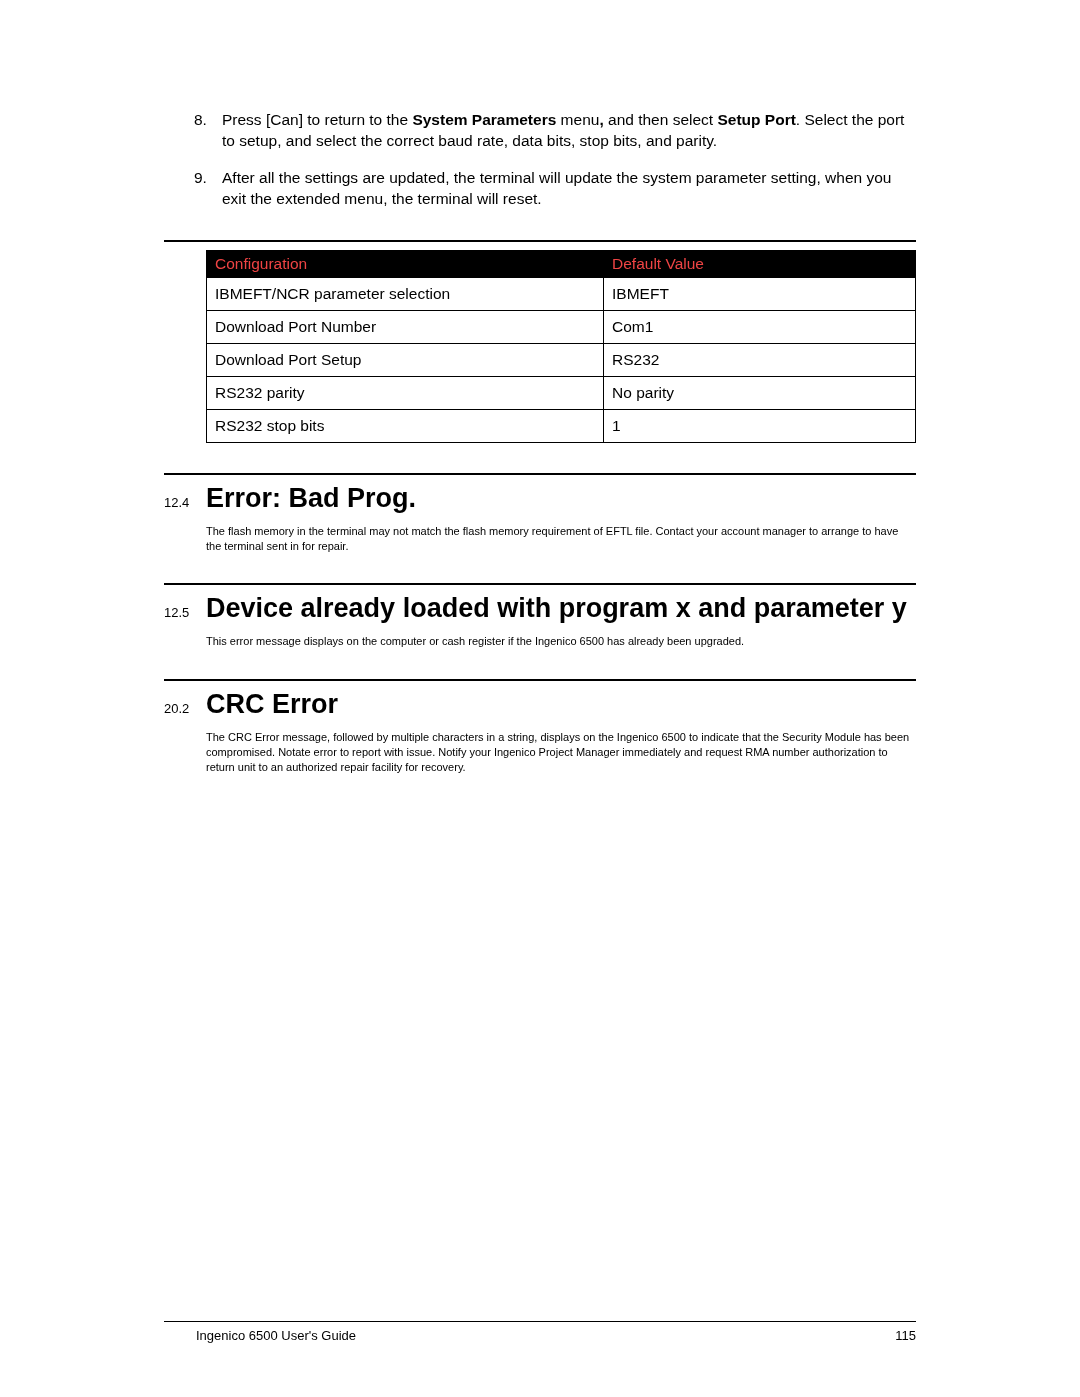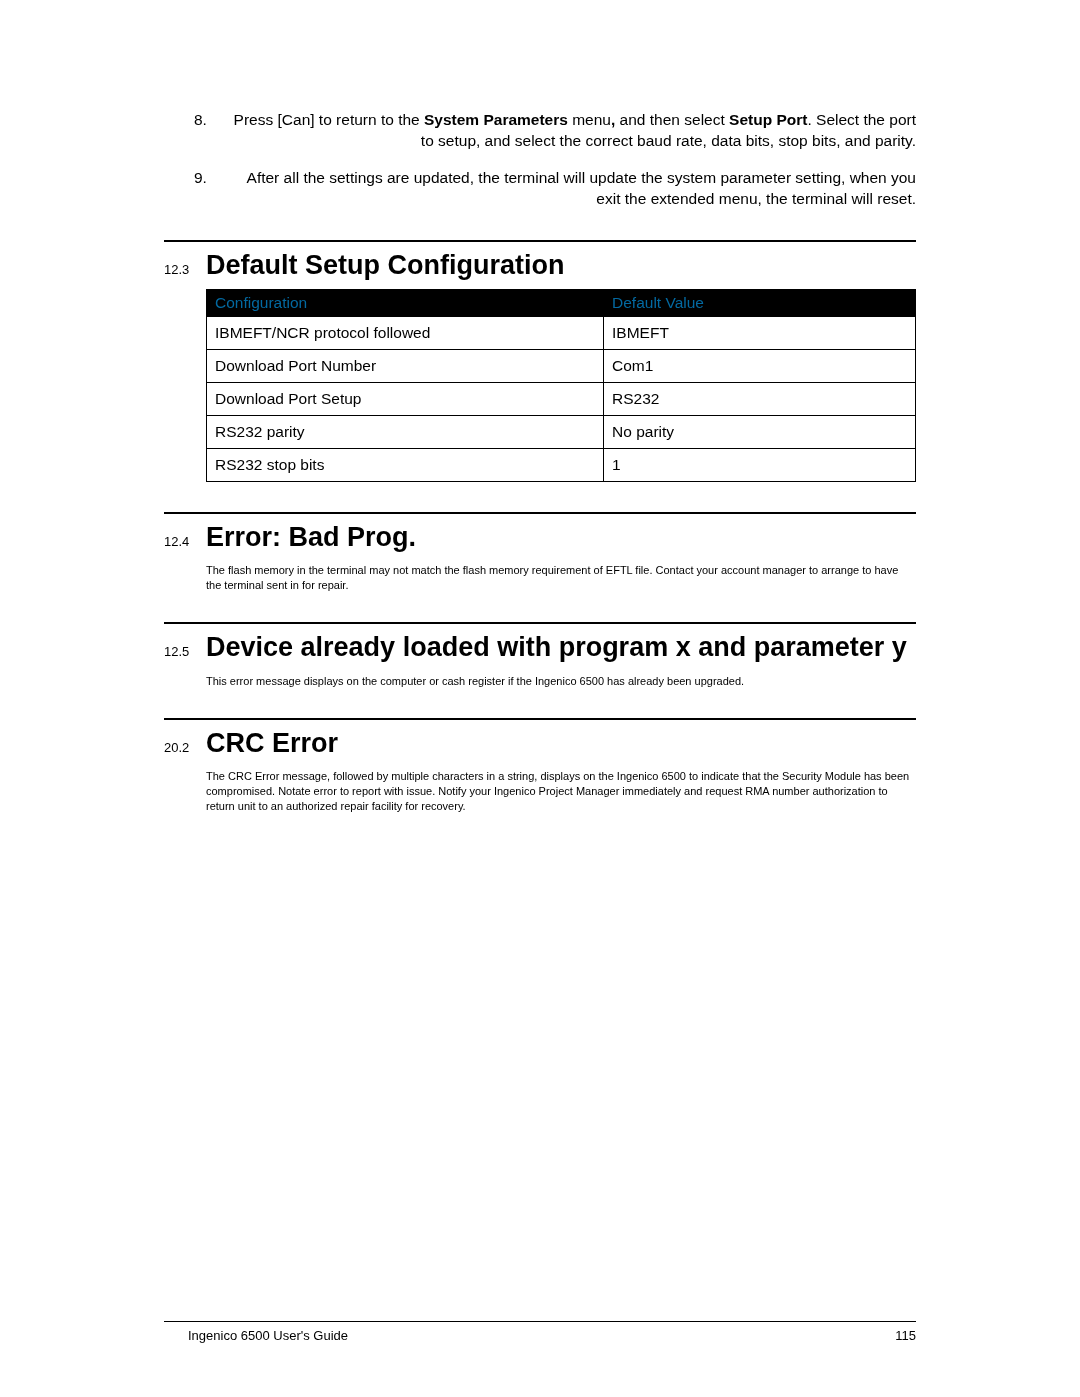--- a/index.html
+++ b/index.html
@@ -25,21 +25,20 @@
       line-height: 1.35;
       color: #000;
       margin-left: 30px;
     }
     .ol-num {
       width: 28px;
       flex-shrink: 0;
     }
     .ol-text {
       flex: 1;
-      text-align: right;
     }
     .ol-text b {
       font-weight: bold;
     }
     .section-rule {
       border-top: 2.5px solid #000;
       margin-top: 30px;
       margin-bottom: 8px;
     }
     .section-header {
@@ -68,21 +67,21 @@
     table {
       width: 100%;
       border-collapse: collapse;
       margin-top: 8px;
       margin-left: 42px;
       width: calc(100% - 42px);
       font-size: 15.5px;
     }
     thead th {
       background: #000;
-      color: #0369a1;
+      color: #ef4444;
       text-align: left;
       font-weight: normal;
       padding: 4px 8px;
       border: 1px solid #000;
     }
     tbody td {
       border: 1px solid #000;
       padding: 7px 8px;
       vertical-align: top;
     }
@@ -94,56 +93,52 @@
       bottom: 54px;
       left: 164px;
       right: 164px;
       border-top: 1px solid #000;
       padding-top: 6px;
       font-size: 13px;
       display: flex;
       justify-content: space-between;
     }
     .footer-left {
-      margin-left: 24px;
+      margin-left: 32px;
     }
   </style>
 </head>
 <body>
 
 <div class="content">
 
   <div class="ol-item">
     <div class="ol-num">8.</div>
     <div class="ol-text">
       <span>Press [Can] to return to the </span><b>System Parameters</b><span> menu</span><b>,</b><span> and then select </span><b>Setup Port</b><span>. Select the port to setup, and select the correct baud rate, data bits, stop bits, and parity.</span>
     </div>
   </div>
 
   <div class="ol-item">
     <div class="ol-num">9.</div>
     <div class="ol-text">After all the settings are updated, the terminal will update the system parameter setting, when you exit the extended menu, the terminal will reset.</div>
   </div>
 
   <div class="section-rule"></div>
-  <div class="section-header">
-    <div class="section-num">12.3</div>
-    <div class="section-title">Default Setup Configuration</div>
-  </div>
 
   <table>
     <thead>
       <tr>
         <th>Configuration</th>
         <th>Default Value</th>
       </tr>
     </thead>
     <tbody>
       <tr>
-          <td>IBMEFT/NCR protocol followed</td>
+          <td>IBMEFT/NCR parameter selection</td>
           <td>IBMEFT</td>
         </tr>
       <tr>
           <td>Download Port Number</td>
           <td>Com1</td>
         </tr>
       <tr>
           <td>Download Port Setup</td>
           <td>RS232</td>
         </tr>

